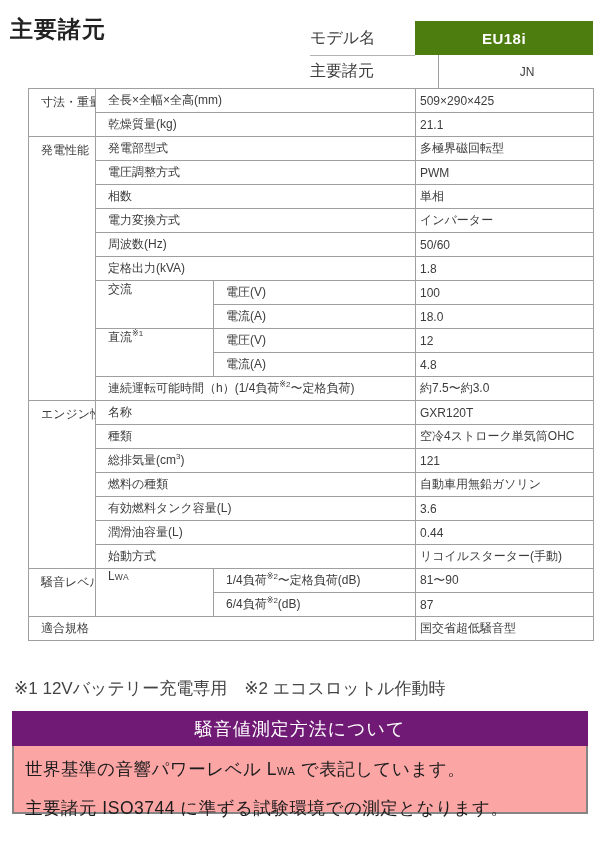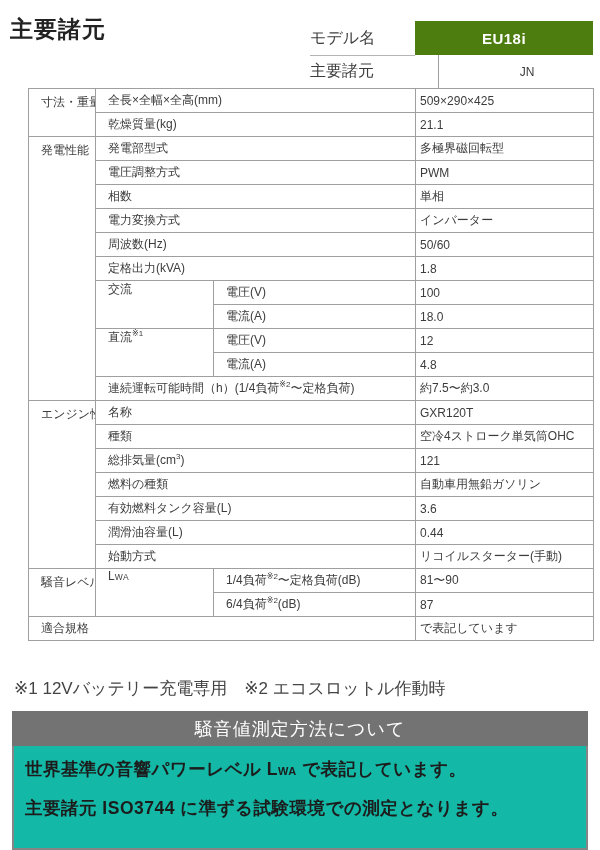--- a/index.html
+++ b/index.html
@@ -23,24 +23,24 @@
   table.spec { position:absolute; left:28px; top:88px; width:565px; border-collapse:collapse; table-layout:fixed; }
   table.spec td { border:1px solid #9f9f9f; font-size:12px; color:#3c3c3c; height:24px; padding:0 4px 0 12px; white-space:nowrap; overflow:hidden; }
   table.spec td.cat { vertical-align:top; padding-top:5px; }
   table.spec td.sub { vertical-align:top; padding-top:0; }
   table.spec td.val { text-align:left; padding:0 4px; }
   sup.mark { font-size:8px; vertical-align:super; line-height:0; }
   .smallcaps { font-size:8.5px; letter-spacing:.5px; }
 
   .footnote { position:absolute; left:14px; top:677px; font-size:17px; color:#444; }
 
-  .banner { position:absolute; left:12px; top:711px; width:576px; height:35px; background:#737373;
+  .banner { position:absolute; left:12px; top:711px; width:576px; height:35px; background:#701a75;
             color:#fff; font-size:18px; display:flex; align-items:center; justify-content:center; letter-spacing:1px; }
-  .note-box { position:absolute; left:12px; top:746px; width:576px; height:104px; background:#14b8a6;
-              border:2px solid #858585; border-top:none; padding:5px 11px 0 11px;font-weight:bold; }
+  .note-box { position:absolute; left:12px; top:746px; width:576px; height:68px; background:#fca5a5;
+              border:2px solid #858585; border-top:none; padding:5px 11px 0 11px; }
   .note-line { font-size:17.5px; color:#1c1c1c; line-height:37px; letter-spacing:.5px; white-space:nowrap; }
   .note-lwa-small { font-size:11px; letter-spacing:.5px; }
 </style>
 </head>
 <body>
 
 <div class="page">
 
   <div class="title">主要諸元</div>
 
@@ -148,21 +148,21 @@
       <td class="sub" rowspan="2"><span>L</span><span class="smallcaps">WA</span></td>
       <td><span>1/4負荷</span><sup class="mark">※2</sup><span>〜定格負荷(dB)</span></td>
       <td class="val">81〜90</td>
     </tr>
     <tr>
       <td><span>6/4負荷</span><sup class="mark">※2</sup><span>(dB)</span></td>
       <td class="val">87</td>
     </tr>
     <tr>
       <td colspan="3">適合規格</td>
-      <td class="val">で表記しています</td>
+      <td class="val">国交省超低騒音型</td>
     </tr>
   </tbody>
     </table>
 
   <div class="footnote">※1 12Vバッテリー充電専用　※2 エコスロットル作動時</div>
 
   <div class="banner">騒音値測定方法について</div>
 
   <div class="note-box">
     <div class="note-line"><span>世界基準の音響パワーレベル </span><span>L</span><span class="note-lwa-small">WA</span><span> で表記しています。</span></div>

